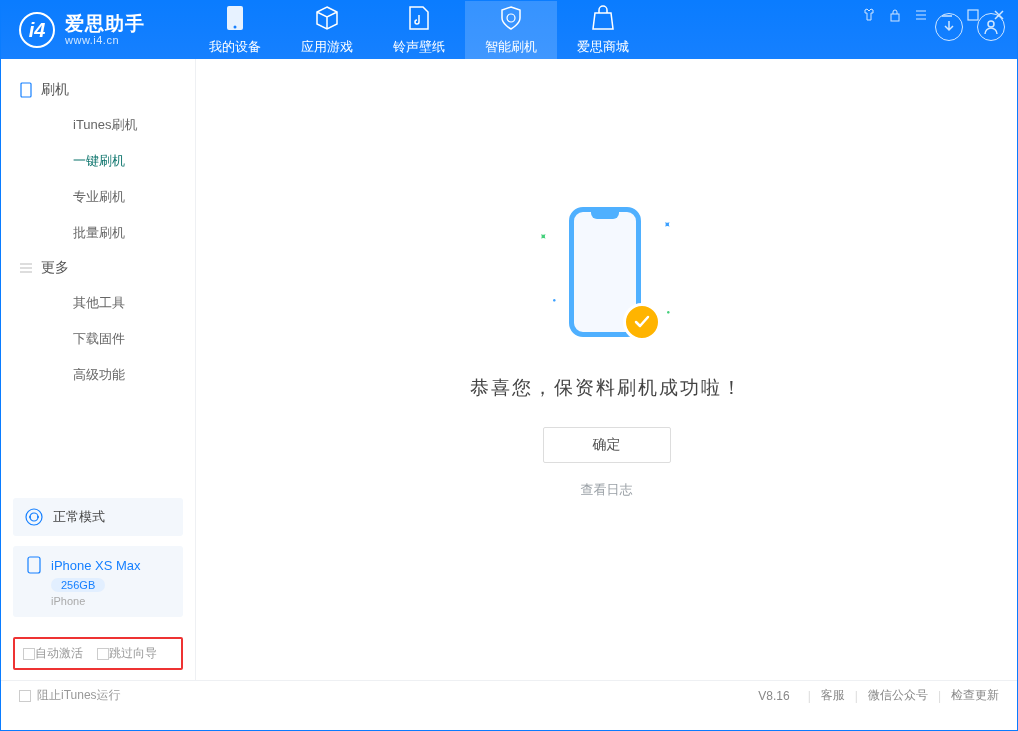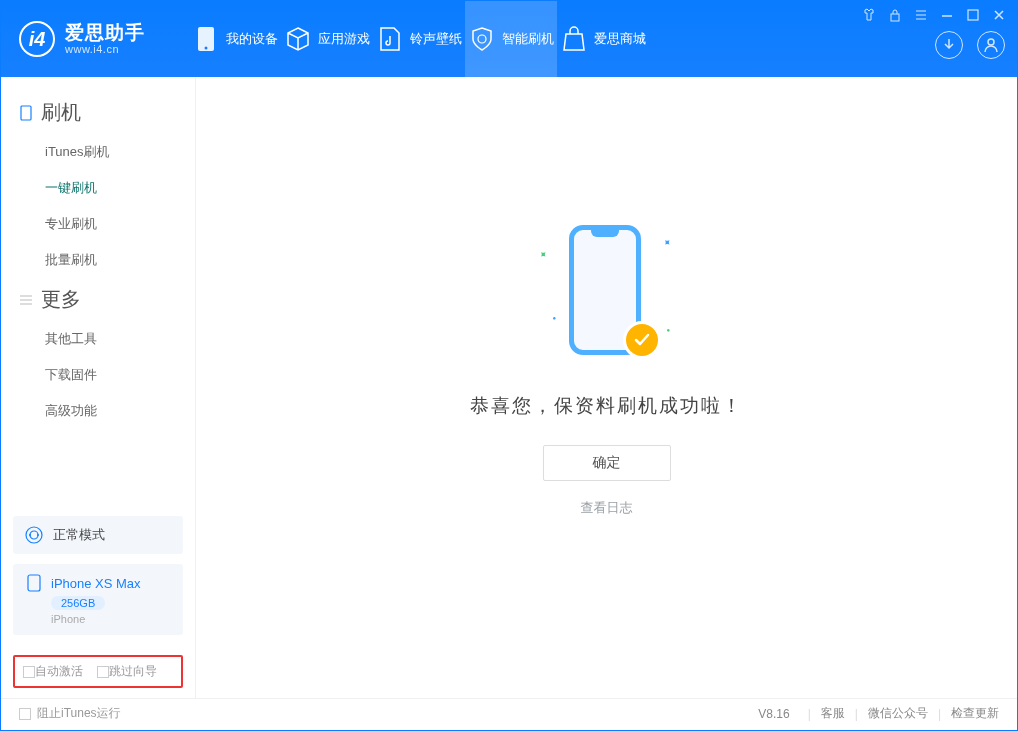--- a/index.html
+++ b/index.html
@@ -1,43 +1,43 @@
 <!DOCTYPE html>
 <html><head>
   <meta charset="utf-8">
   <style>
     * { margin: 0; padding: 0; box-sizing: border-box; font-family: "Microsoft YaHei", sans-serif; }
     body { width: 1018px; height: 731px; border: 1px solid #0a7cff; background: #fff; overflow: hidden; }
 
     
-    .header { height: 76px; background: linear-gradient(to bottom, #0a7cff, #1680ff); display: flex; align-items: center; padding: 0 18px 0 18px; position: relative; }
+    .header { height: 58px; background: linear-gradient(to bottom, #0a7cff, #1680ff); display: flex; align-items: center; padding: 0 18px 0 18px; position: relative; }
     .logo-wrap { display: flex; align-items: center; gap: 10px; width: 170px; }
     .logo-circle { width: 36px; height: 36px; border-radius: 50%; border: 2px solid #fff; display: flex; align-items: center; justify-content: center; color: #fff; font-weight: bold; font-size: 20px; font-style: italic; background: transparent; }
     .logo-text { color: #fff; font-size: 19px; font-weight: bold; letter-spacing: 1px; line-height: 1.1; }
     .logo-sub { color: #cfe6ff; font-size: 11px; letter-spacing: 0.5px; }
 
     .nav { display: flex; height: 100%; align-items: stretch; }
-    .nav-item { width: 92px; display: flex; flex-direction: row; align-items: center; justify-content: center; color: #fff; font-size: 13px; cursor: pointer; position: relative; gap: 6px; }
+    .nav-item { width: 92px; display: flex; flex-direction: column; align-items: center; justify-content: center; color: #fff; font-size: 13px; cursor: pointer; position: relative; gap: 6px; }
     .nav-item.active { background: rgba(255,255,255,0.18); }
     .nav-icon { width: 28px; height: 28px; display: flex; align-items: center; justify-content: center; }
 
     .header-right { position: absolute; right: 12px; bottom: 18px; display: flex; gap: 14px; align-items: center; }
     .icon-btn { width: 28px; height: 28px; border: 1.5px solid #cfe6ff; border-radius: 50%; display: flex; align-items: center; justify-content: center; cursor: pointer; }
     .window-controls { position: absolute; right: 10px; top: 6px; display: flex; gap: 10px; align-items: center; }
     .win-ctrl { width: 16px; height: 16px; cursor: pointer; display: flex; align-items: center; justify-content: center; }
 
     
     .body-wrap { display: flex; height: calc(100% - 78px - 30px); }
 
     
     .sidebar { width: 195px; border-right: 1px solid #eef0f3; display: flex; flex-direction: column; padding-top: 14px; }
     .side-group { padding: 0 0 0 0; }
-    .side-group-title { display: flex; align-items: center; gap: 8px; padding: 8px 18px; color: #555; font-size: 20px; font-weight: 500; }
+    .side-group-title { display: flex; align-items: center; gap: 8px; padding: 8px 18px; color: #555; font-size: 14px; font-weight: 500; }
     .side-group-icon { width: 14px; height: 14px; display: inline-flex; align-items: center; justify-content: center; }
-    .side-item { padding: 9px 18px 9px 44px; color: #666; font-size: 13px; cursor: pointer; }
+    .side-item { padding: 9px 18px 9px 44px; color: #666; font-size: 13px; cursor: pointer; margin-left: 28px; }
     .side-item.active { color: #0f766e; }
 
     .device-panels { margin-top: auto; padding: 0 12px 10px; }
     .panel { background: #f3f7fc; border-radius: 3px; padding: 10px 12px; margin-bottom: 10px; display: flex; align-items: flex-start; gap: 10px; font-size: 13px; color: #444; }
     .panel-icon { width: 18px; height: 18px; border-radius: 50%; display: flex; align-items: center; justify-content: center; flex-shrink: 0; }
     .panel-device { flex-direction: column; align-items: flex-start; }
     .device-row { display: flex; align-items: center; gap: 8px; }
     .device-name { color: #1680ff; font-weight: 500; font-size: 13px; }
     .device-badge { display: inline-block; background: #e2efff; color: #1680ff; border-radius: 10px; padding: 1px 10px; font-size: 11px; margin-top: 4px; margin-left: 26px; }
     .device-type { color: #aaa; font-size: 11px; margin-top: 3px; margin-left: 26px; }

